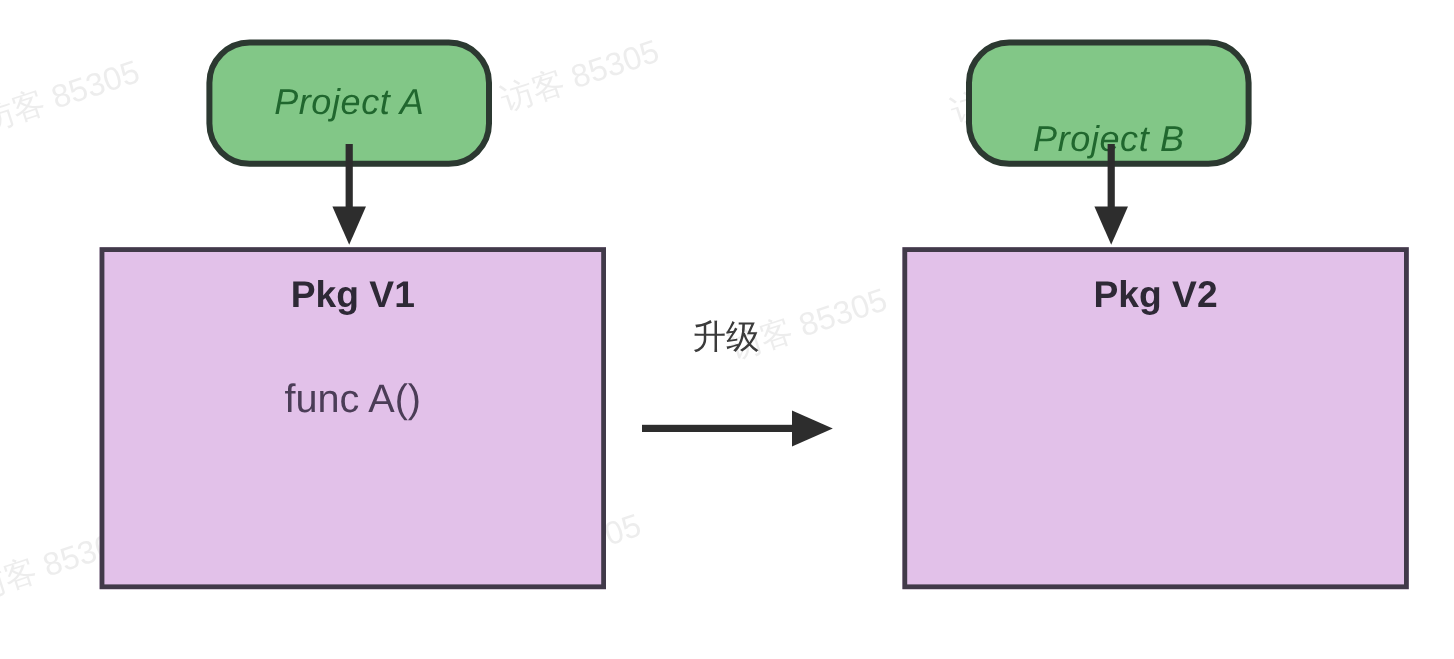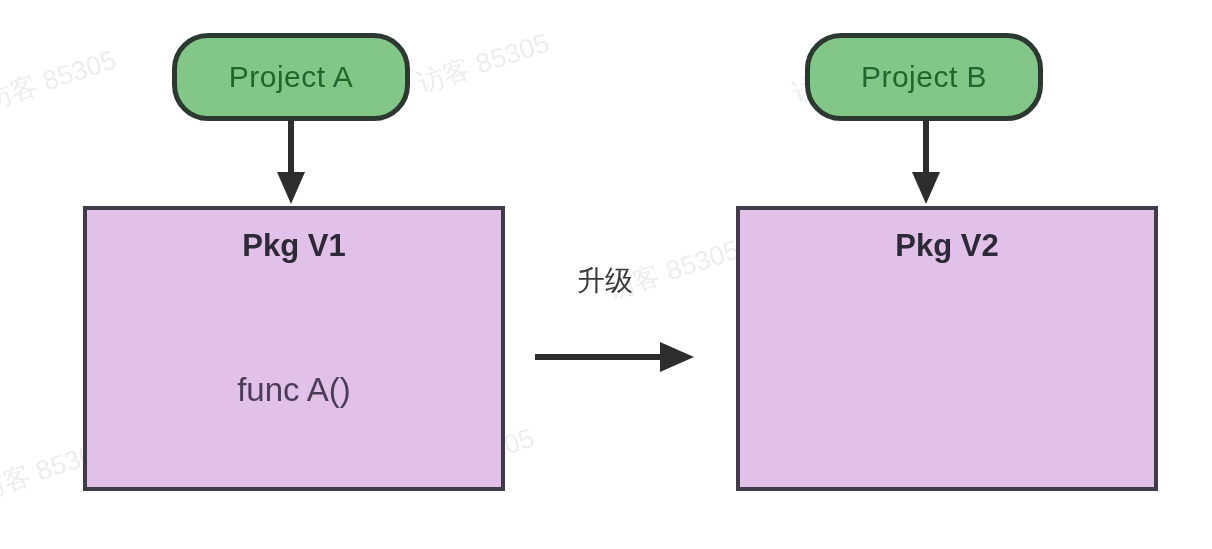--- a/index.html
+++ b/index.html
@@ -6,51 +6,52 @@
   .canvas{
     position:relative;
     width:1212px;height:549px;
     background:#ffffff;
     overflow:hidden;
     font-family:"Liberation Sans", sans-serif;
   }
   
   .pill{
     position:absolute;
-    width:238px;height:88px;
+    width:238px;height:106px;
     box-sizing:border-box;
     background:var(--pill-fill);
     border:5px solid var(--pill-border);
     border-radius:36px;
     display:flex;align-items:center;justify-content:center;
     font-size:30px;
     color:var(--pill-text);
     letter-spacing:0.5px;
+    font-style:italic;
   }
   .pill-a{left:172px;top:33px;}
-  .pill-b{left:805px;top:33px;}
+  .pill-b{left:805px;top:33px;align-items:flex-end;}
   
   .pkg-box{
     position:absolute;
     width:422px;height:285px;
     box-sizing:border-box;
     background:var(--box-fill);
     border:4px solid var(--box-border);
     display:flex;flex-direction:column;align-items:center;
   }
   .box-a{left:83px;top:206px;}
-  .box-b{left:736px;top:206px;}
+  .box-b{left:752px;top:206px;}
   .pkg-title{
     margin-top:16px;
     font-size:31px;font-weight:bold;
     color:var(--box-title);
     line-height:40px;
   }
   .pkg-body{
-    margin-top:104px;
+    margin-top:46px;
     font-size:33px;
     color:var(--box-body);
     line-height:40px;
   }
   
   .vline{position:absolute;width:6px;height:54px;background:var(--arrow);}
   .vline-a{left:288px;top:120px;}
   .vline-b{left:923px;top:120px;}
   .arrowhead-down{
     position:absolute;width:0;height:0;

